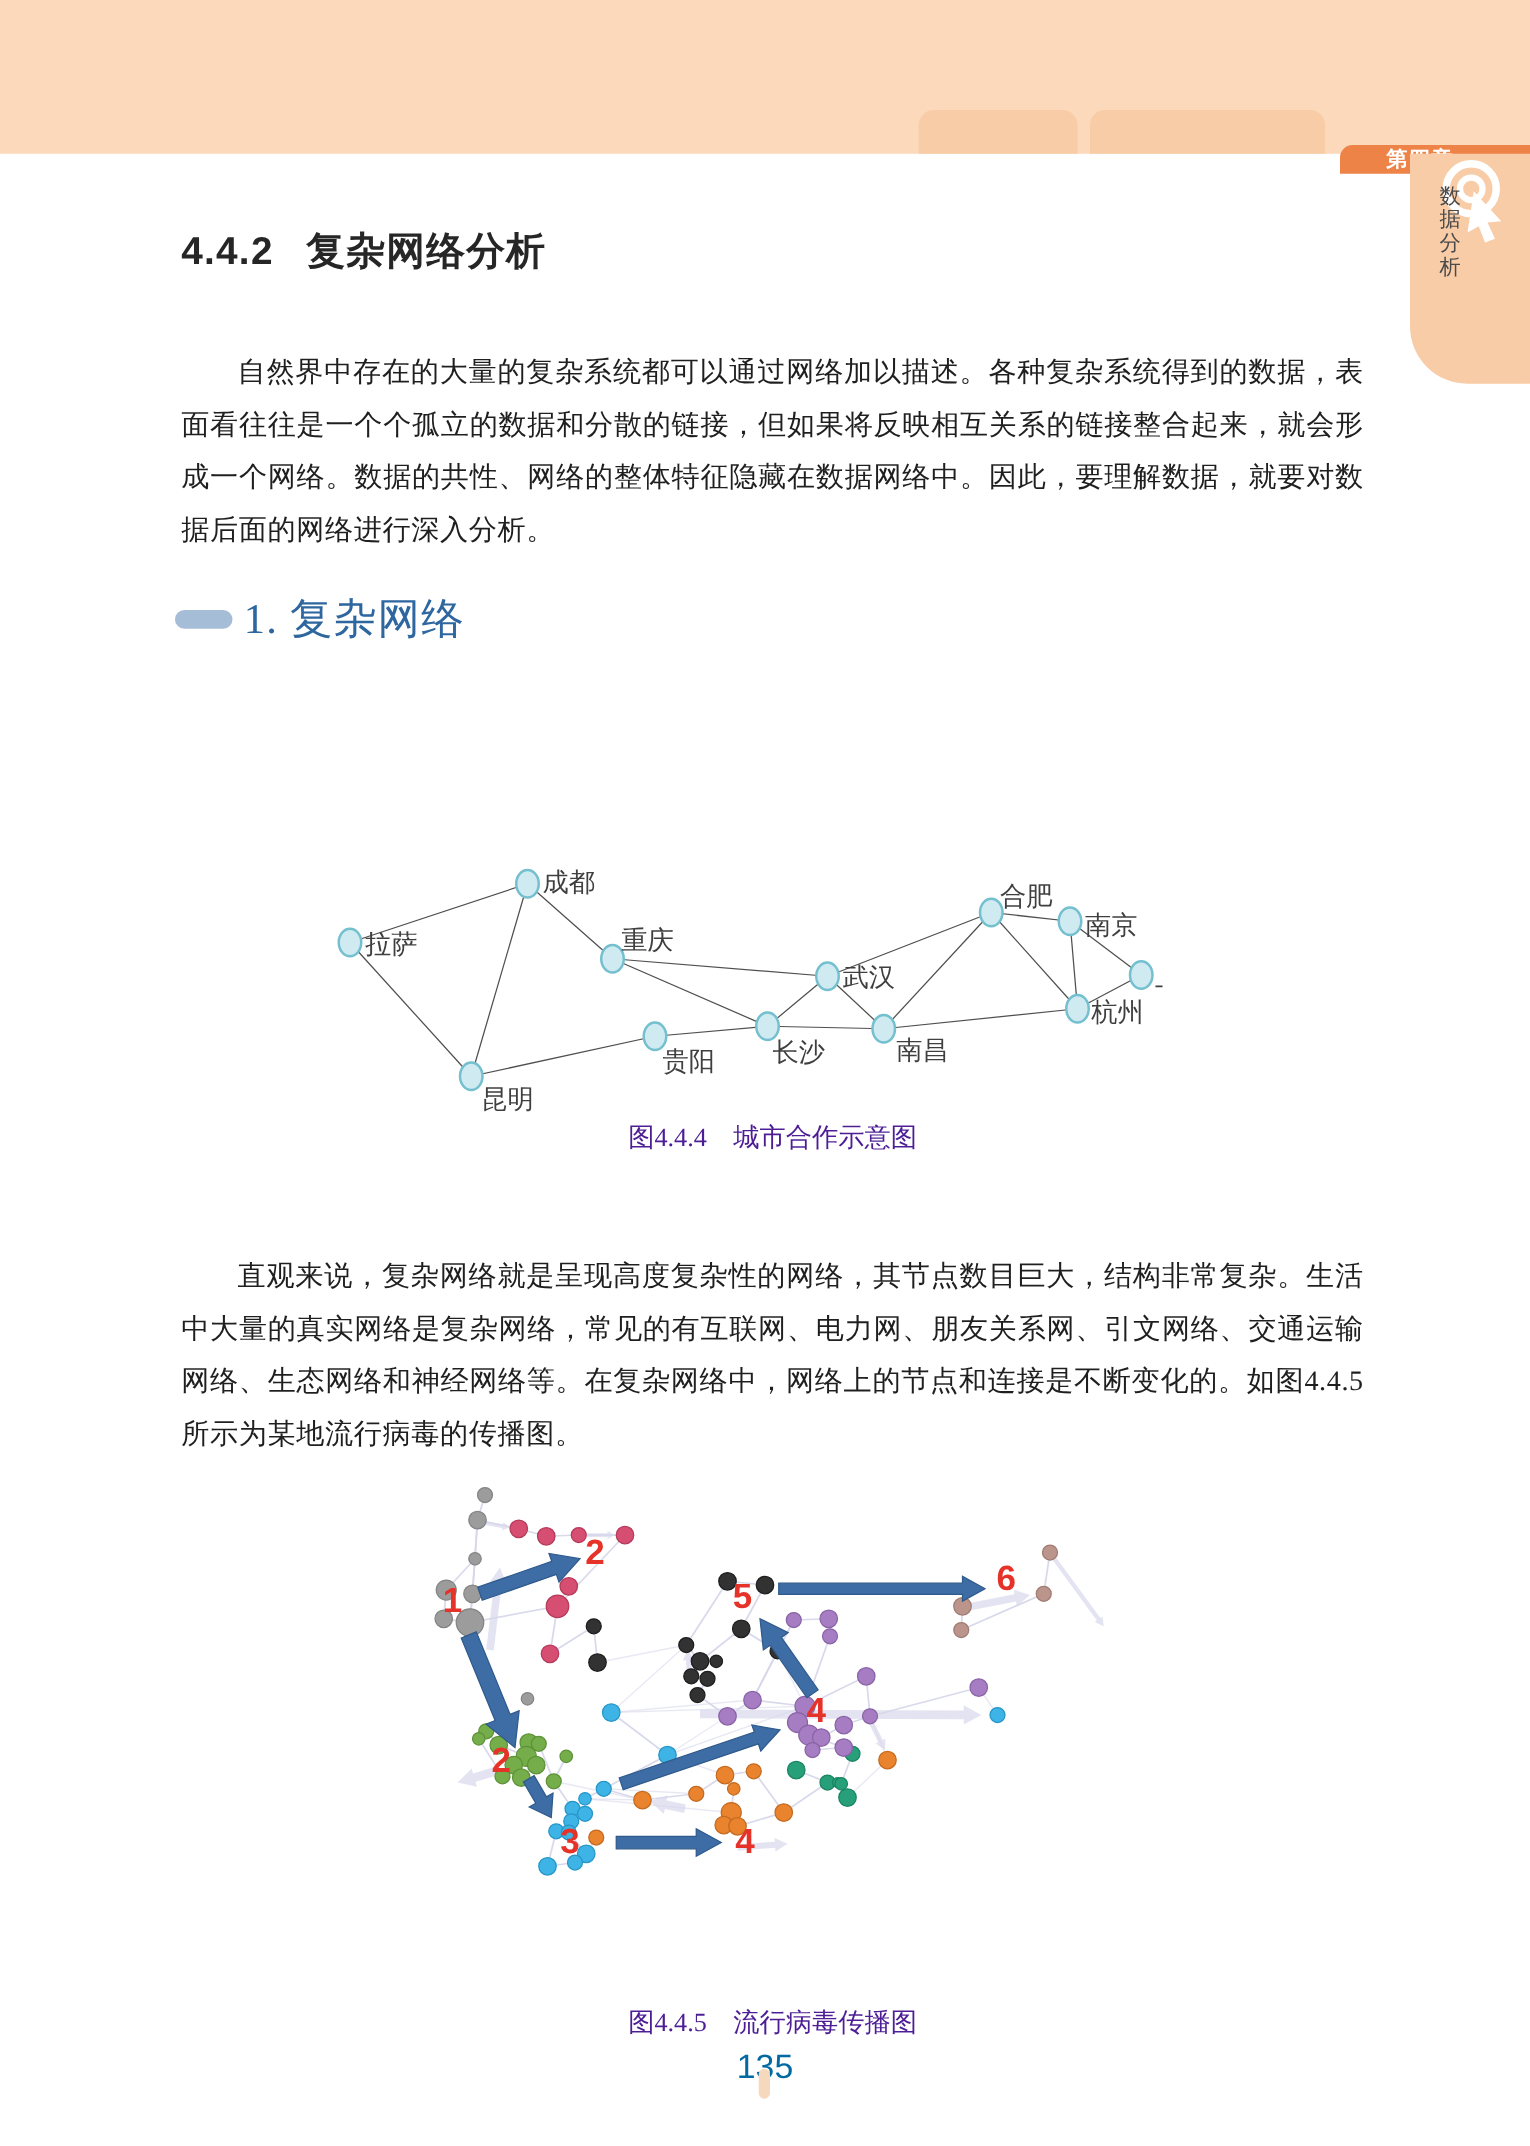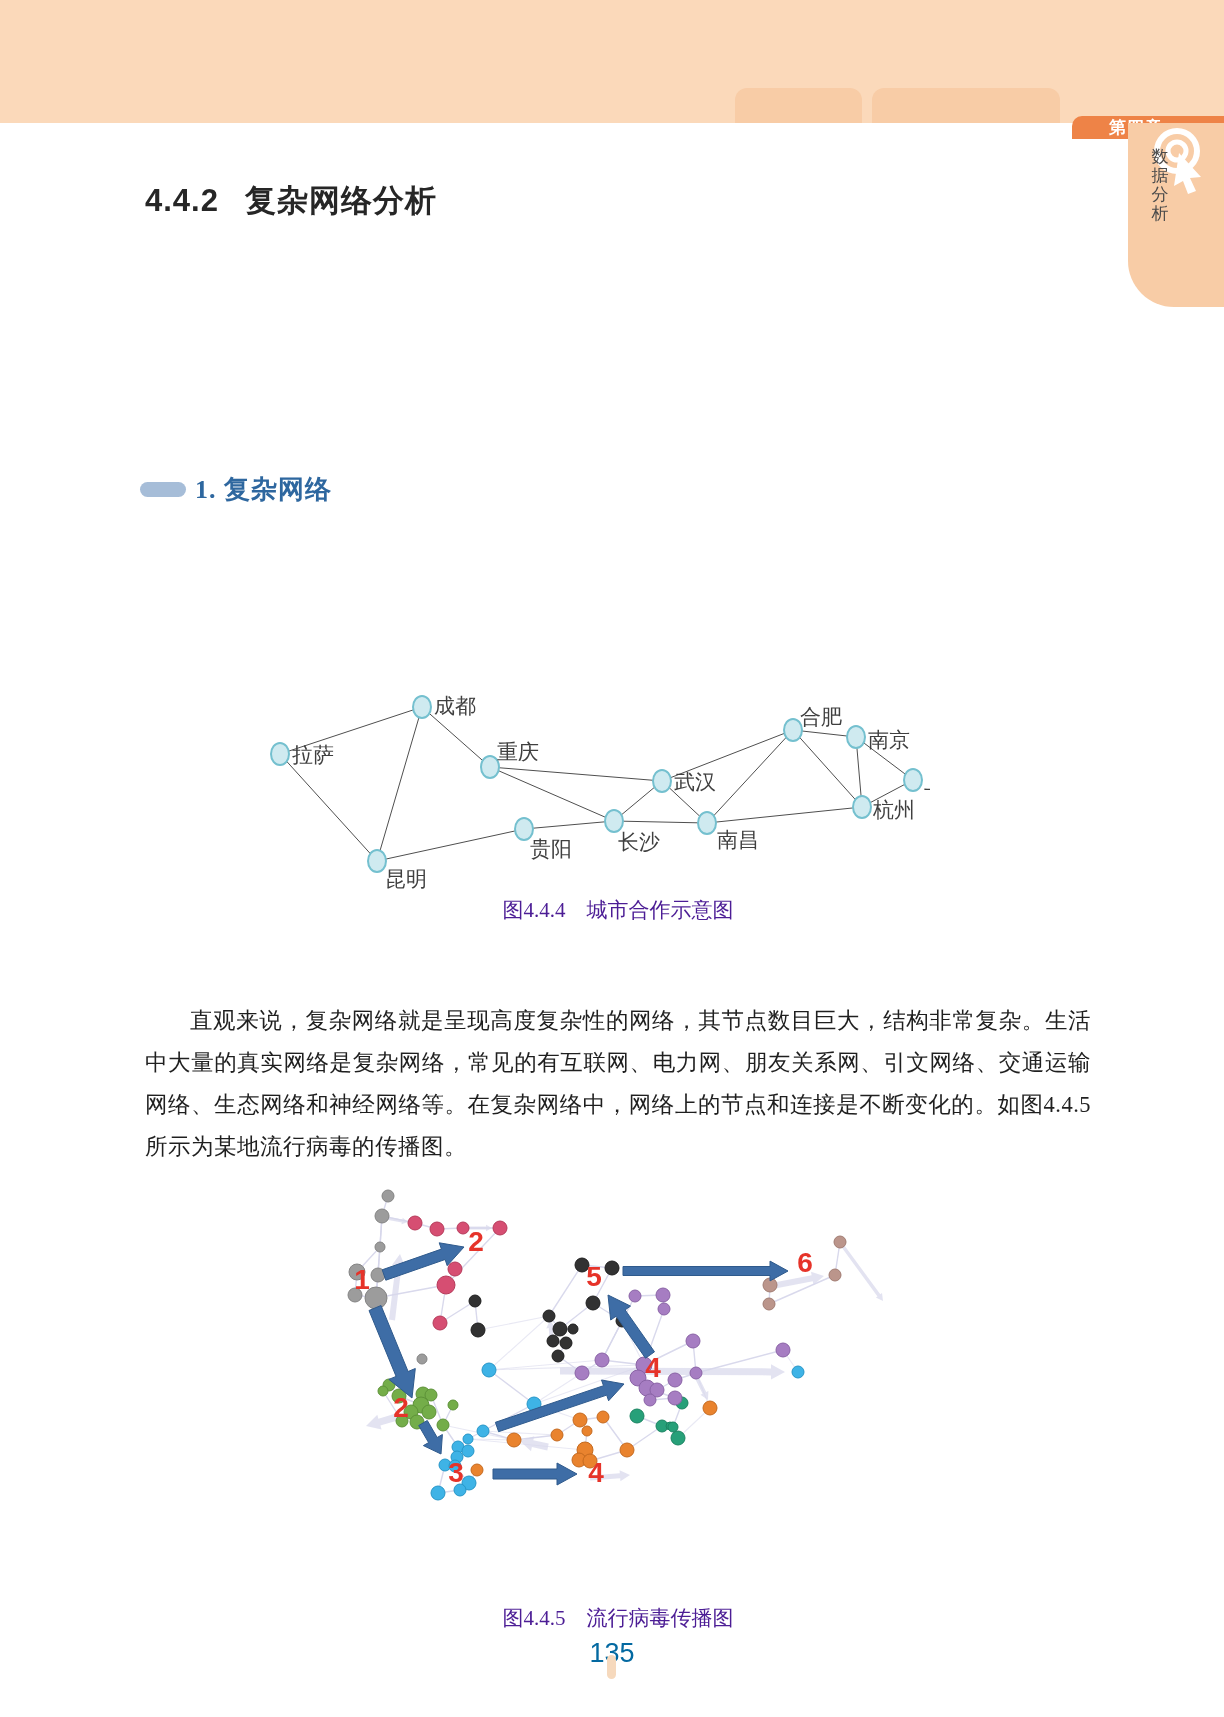--- a/index.html
+++ b/index.html
@@ -26,22 +26,22 @@
   .sec-title{position:absolute;left:145px;top:180px;font-family:"Liberation Sans","DejaVu Sans",sans-serif;
         font-size:31px;font-weight:600;color:#262626;letter-spacing:1px;text-align:right;}
   .sec-title .num{margin-right:26px;}
   .para{position:absolute;left:145px;width:946px;font-size:22.5px;line-height:42px;
         text-align:justify;text-indent:2em;letter-spacing:0.5px;}
   #p1{top:254px;}
   #p2{top:522px;}
   #p3{top:970px;margin-top:30px;}
   .subhead{position:absolute;left:140px;top:472px;display:flex;align-items:center;}
   .subhead .pill{width:46px;height:15px;background:#a6bdd8;border-radius:8px;margin-right:9px;}
-  .subhead .txt{font-family:"Liberation Serif","DejaVu Serif",serif;font-weight:bold;
-        font-size:26px;color:#2e679f;letter-spacing:1px;}
+  .subhead .txt{font-family:"Liberation Serif","DejaVu Serif",serif;font-weight:normal;
+        font-size:34px;color:#2e679f;letter-spacing:1px;}
   
   #fig1{position:absolute;left:230px;top:620px;width:700px;height:290px;}
   #fig2{position:absolute;left:280px;top:1148px;width:660px;height:380px;}
   .caption{position:absolute;left:145px;width:946px;text-align:center;font-size:21px;color:#4c1d95;}
   #cap1{top:896px;}
   #cap2{top:1572px;margin-top:32px;}
   
   .page-num{position:absolute;left:0;top:1638px;width:1224px;text-align:center;
         font-family:"Liberation Sans","DejaVu Sans",sans-serif;font-size:27px;color:#0369a1;}
   .page-pill{position:absolute;left:607px;top:1655px;width:9px;height:24px;border-radius:4.5px;background:#f6d9bd;}
@@ -68,20 +68,21 @@
       <span>数</span>
       <span>据</span>
       <span>分</span>
       <span>析</span>
     </div>
 
   <div class="sec-title">
     <span class="num">4.4.2</span><span>复杂网络分析</span>
   </div>
 
+  <p class="para" id="p1">自然界中存在的大量的复杂系统都可以通过网络加以描述。各种复杂系统得到的数据，表面看往往是一个个孤立的数据和分散的链接，但如果将反映相互关系的链接整合起来，就会形成一个网络。数据的共性、网络的整体特征隐藏在数据网络中。因此，要理解数据，就要对数据后面的网络进行深入分析。</p>
 
   <div class="subhead">
     <span class="pill"></span>
     <span class="txt">1. 复杂网络</span>
   </div>
 
 
   <svg id="fig1" viewBox="0 0 700 290">
       <line x1="50" y1="134" x2="192" y2="87" stroke="#4f4f4f" stroke-width="1"></line>
       <line x1="50" y1="134" x2="147" y2="241" stroke="#4f4f4f" stroke-width="1"></line>

